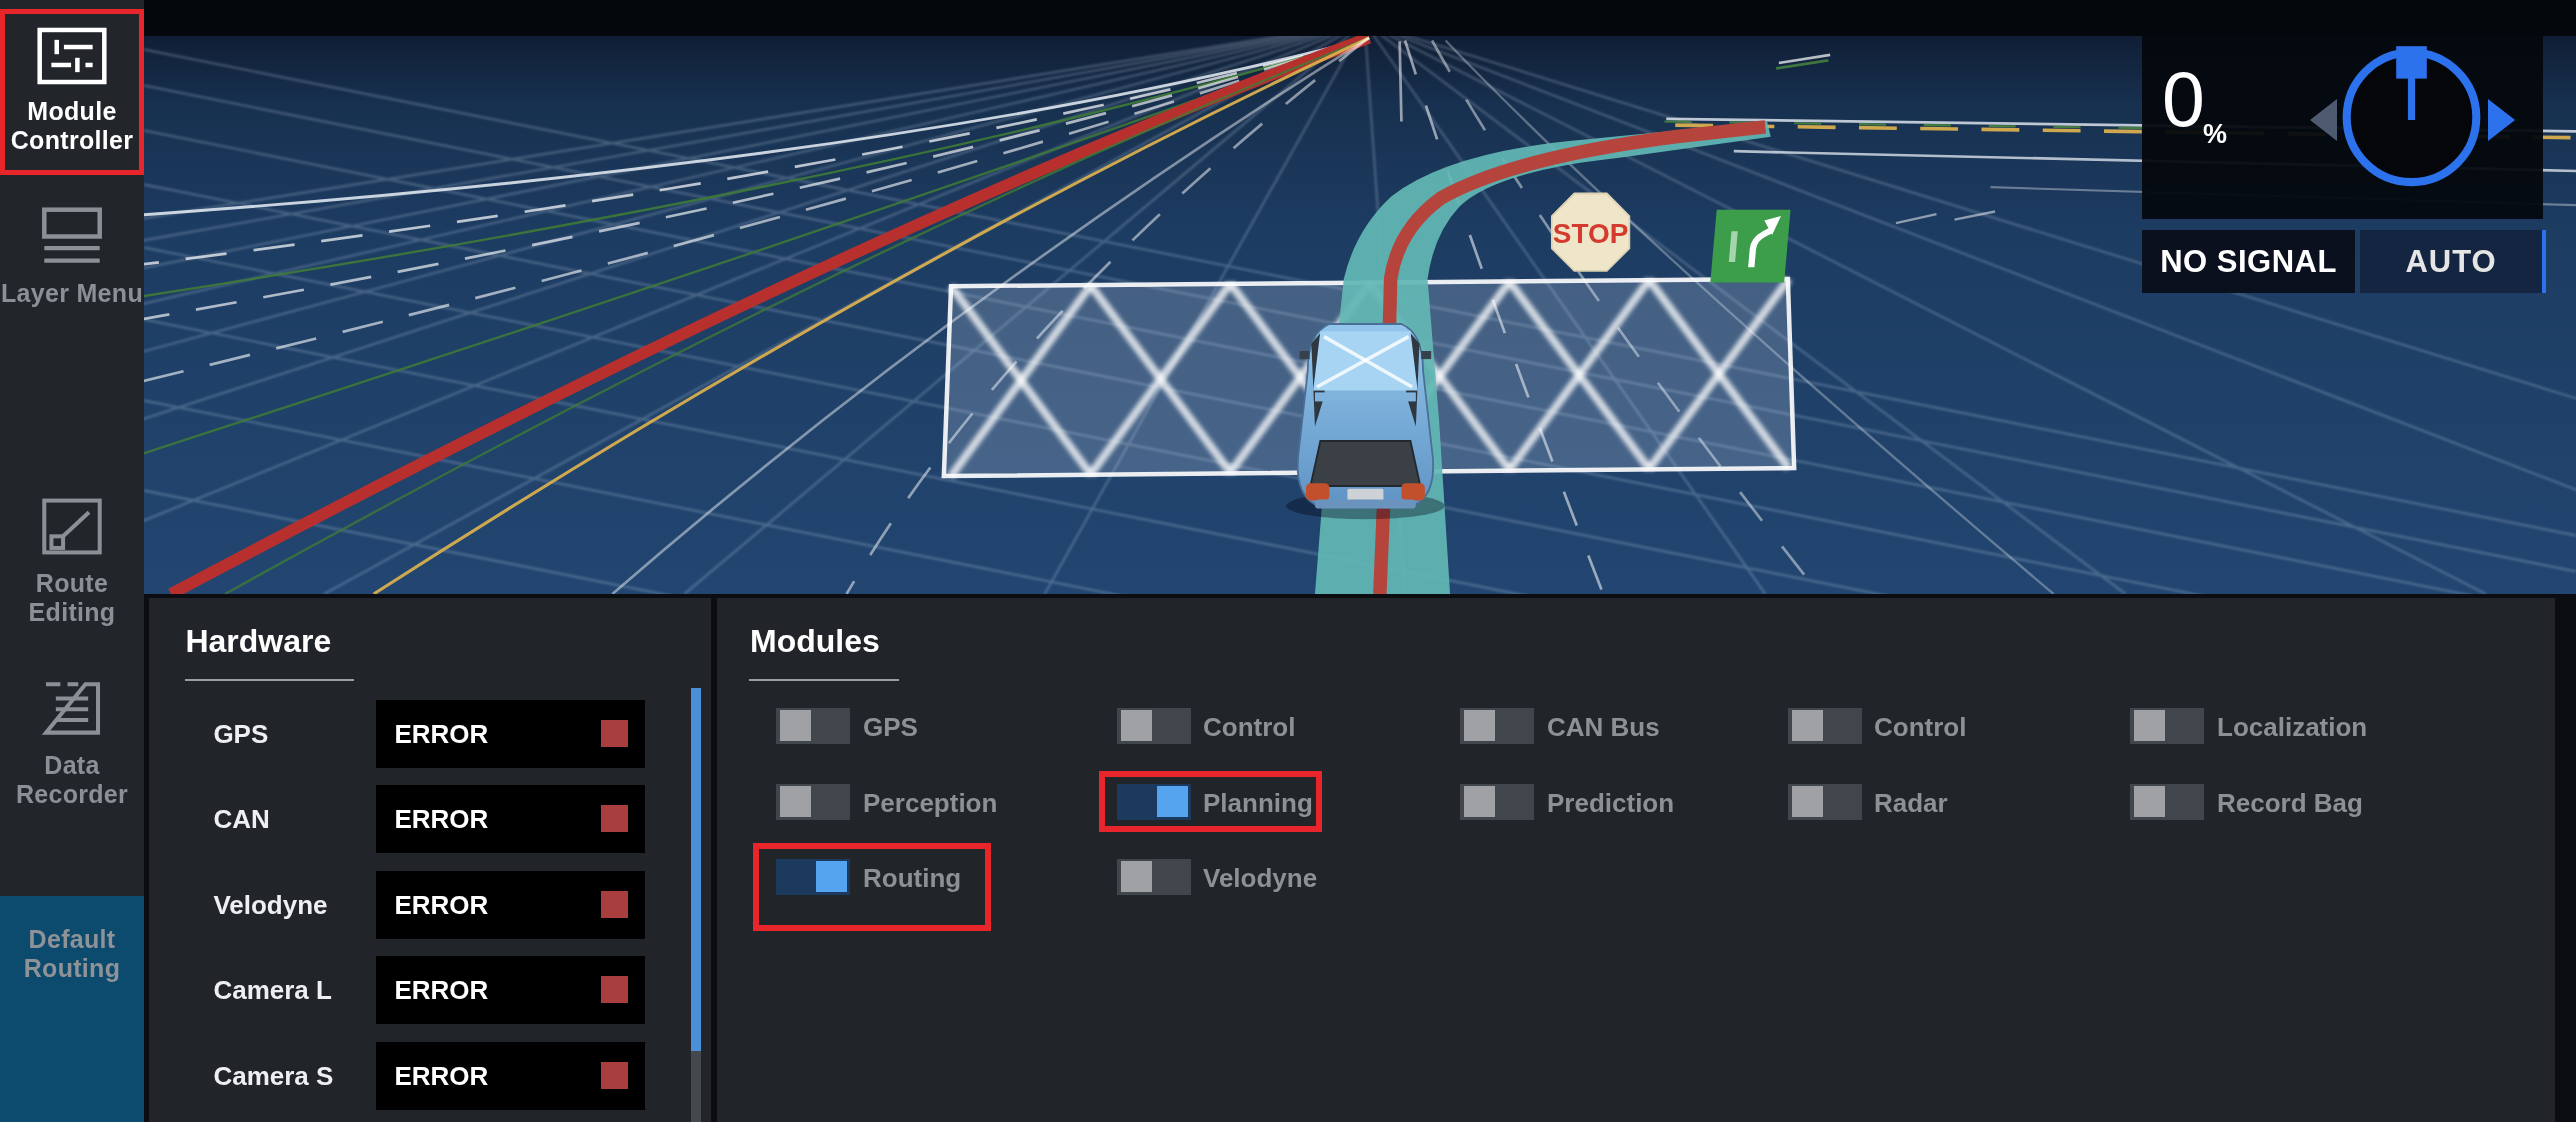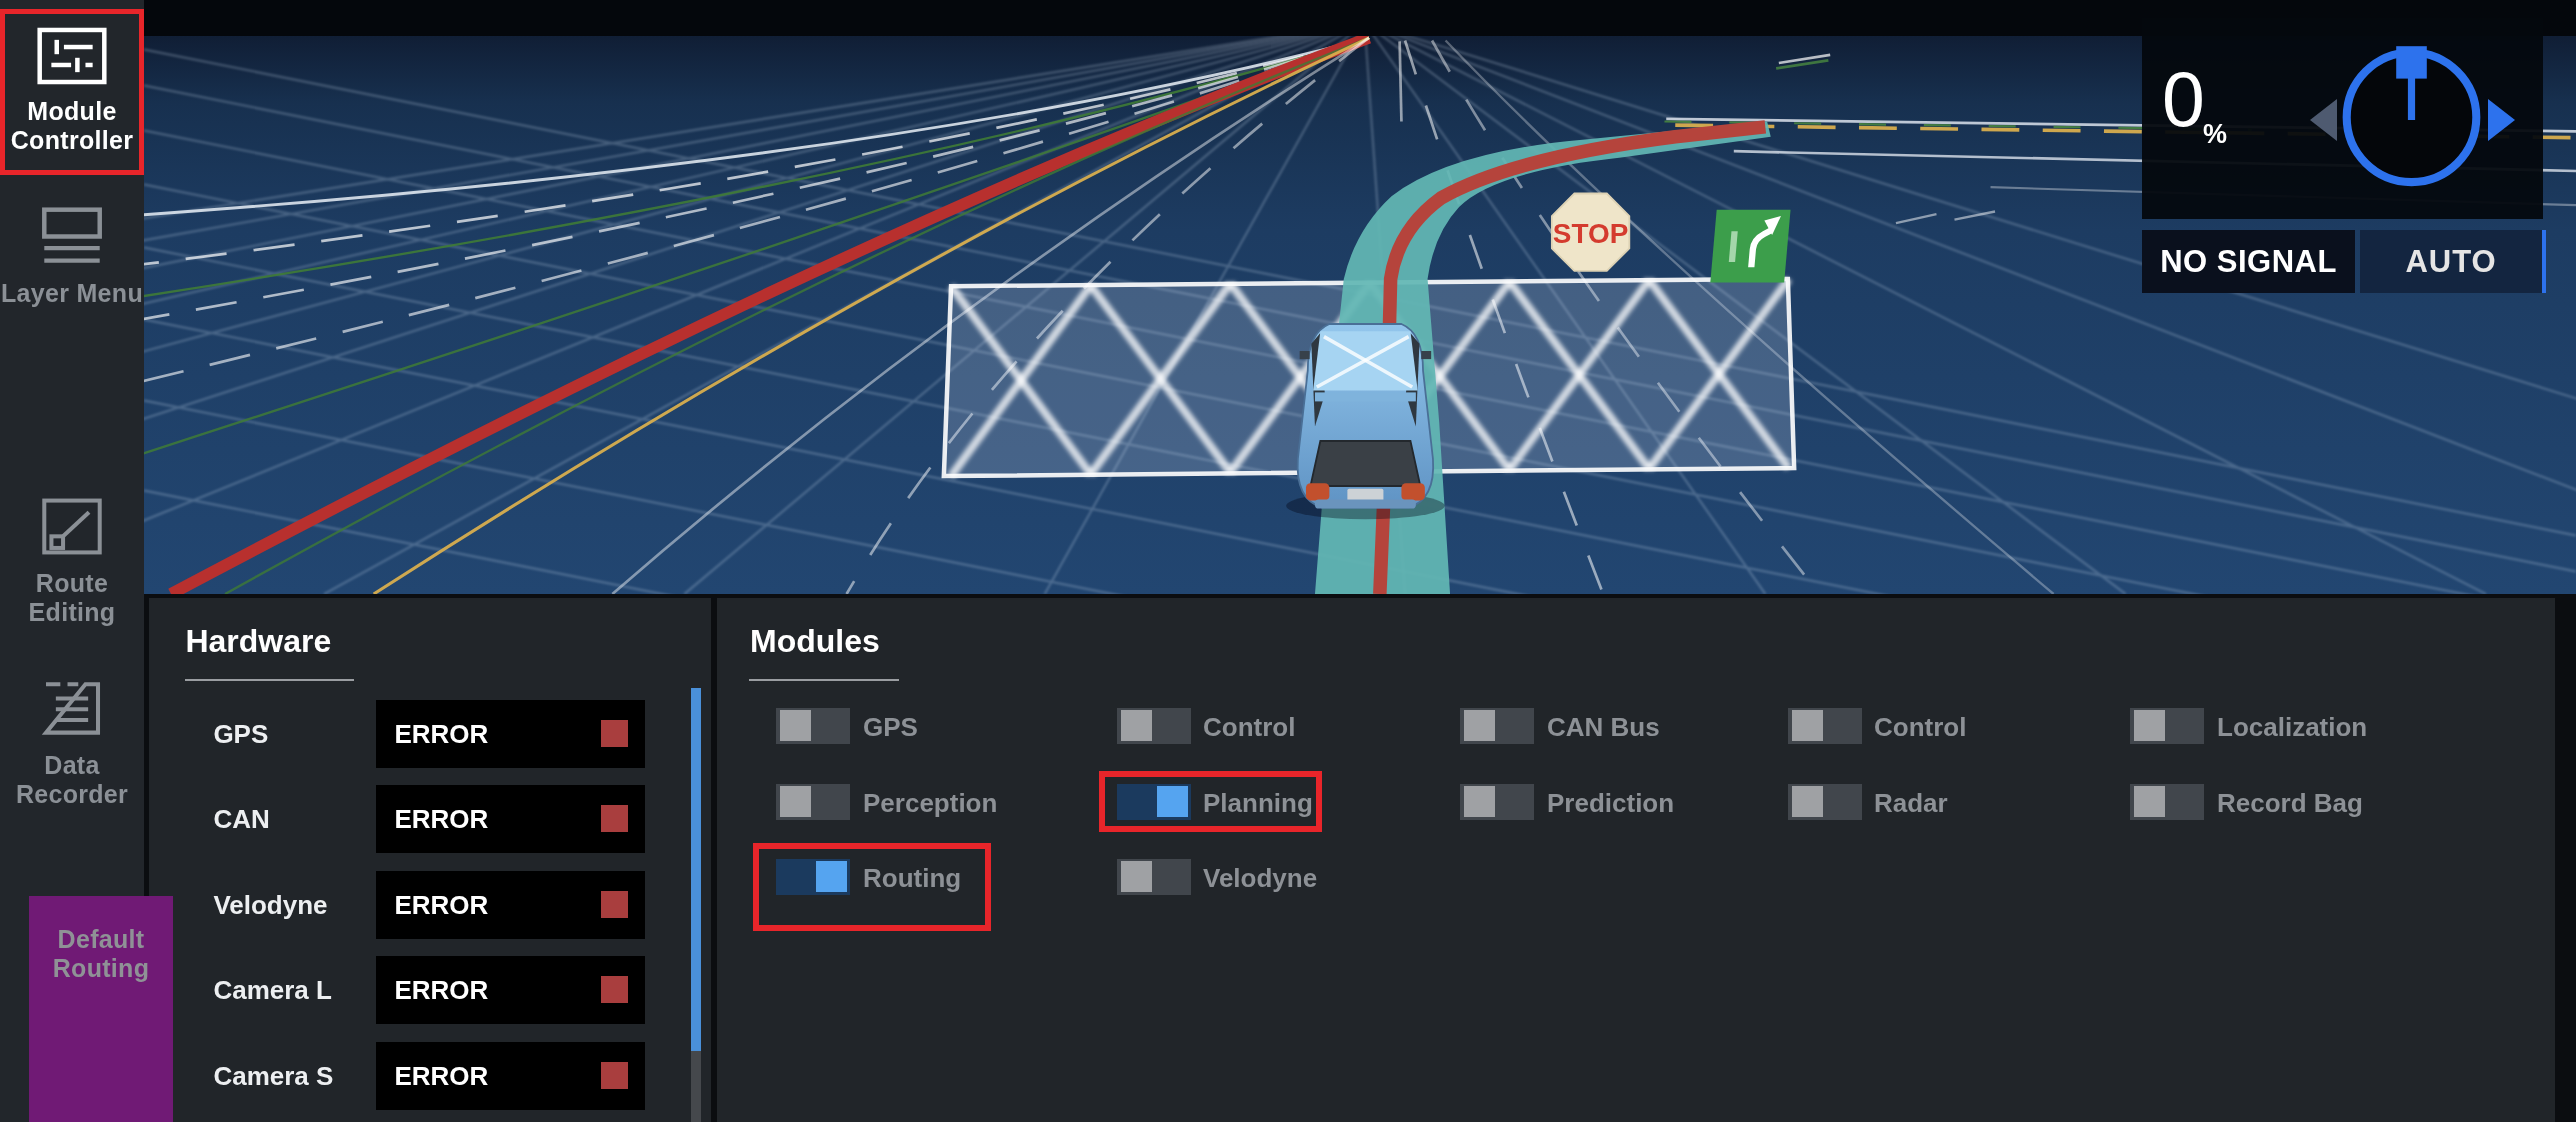--- a/index.html
+++ b/index.html
@@ -9,21 +9,21 @@
   
   #sidebar { position:absolute; left:0; top:0; width:144px; height:1122px; background:#22262b; z-index:30; }
   .side-item { position:absolute; left:0; width:144px; text-align:center; color:#8b9096; cursor:pointer; }
   .side-item .icon { display:block; margin:0 auto 12.6px auto; }
   .side-label { font-size:25px; font-weight:600; line-height:1.16; letter-spacing:0.3px; }
   .side-item.active { color:#fff; }
   #item-module { top:9px; height:166px; border:5.4px solid #e8252a; padding-top:12.6px; }
   #item-layer  { top:207px; }
   #item-route  { top:497px; }
   #item-data   { top:677px; }
-  #item-default{ top:896px; height:226px; background:#701a75; color:#8f9296; padding-top:29px;margin-left:29px; }
+  #item-default{ top:896px; height:226px; background:#0c4a6e; color:#8f9296; padding-top:29px; }
 
   
   #main { position:absolute; left:144px; top:0; width:2432px; height:1122px; }
   #topbar { position:absolute; left:0; top:0; width:2432px; height:36px; background:#04070c; }
   #scene  { position:absolute; left:0; top:36px; width:2432px; height:558px; }
 
   
   #speed-panel { position:absolute; left:1998px; top:18px; width:401px; height:201px;
                  background:rgba(4,8,14,0.95); z-index:20; }
   #speed-value { position:absolute; left:20px; top:43px; font-size:77px; font-weight:500; color:#fff; line-height:1; }

